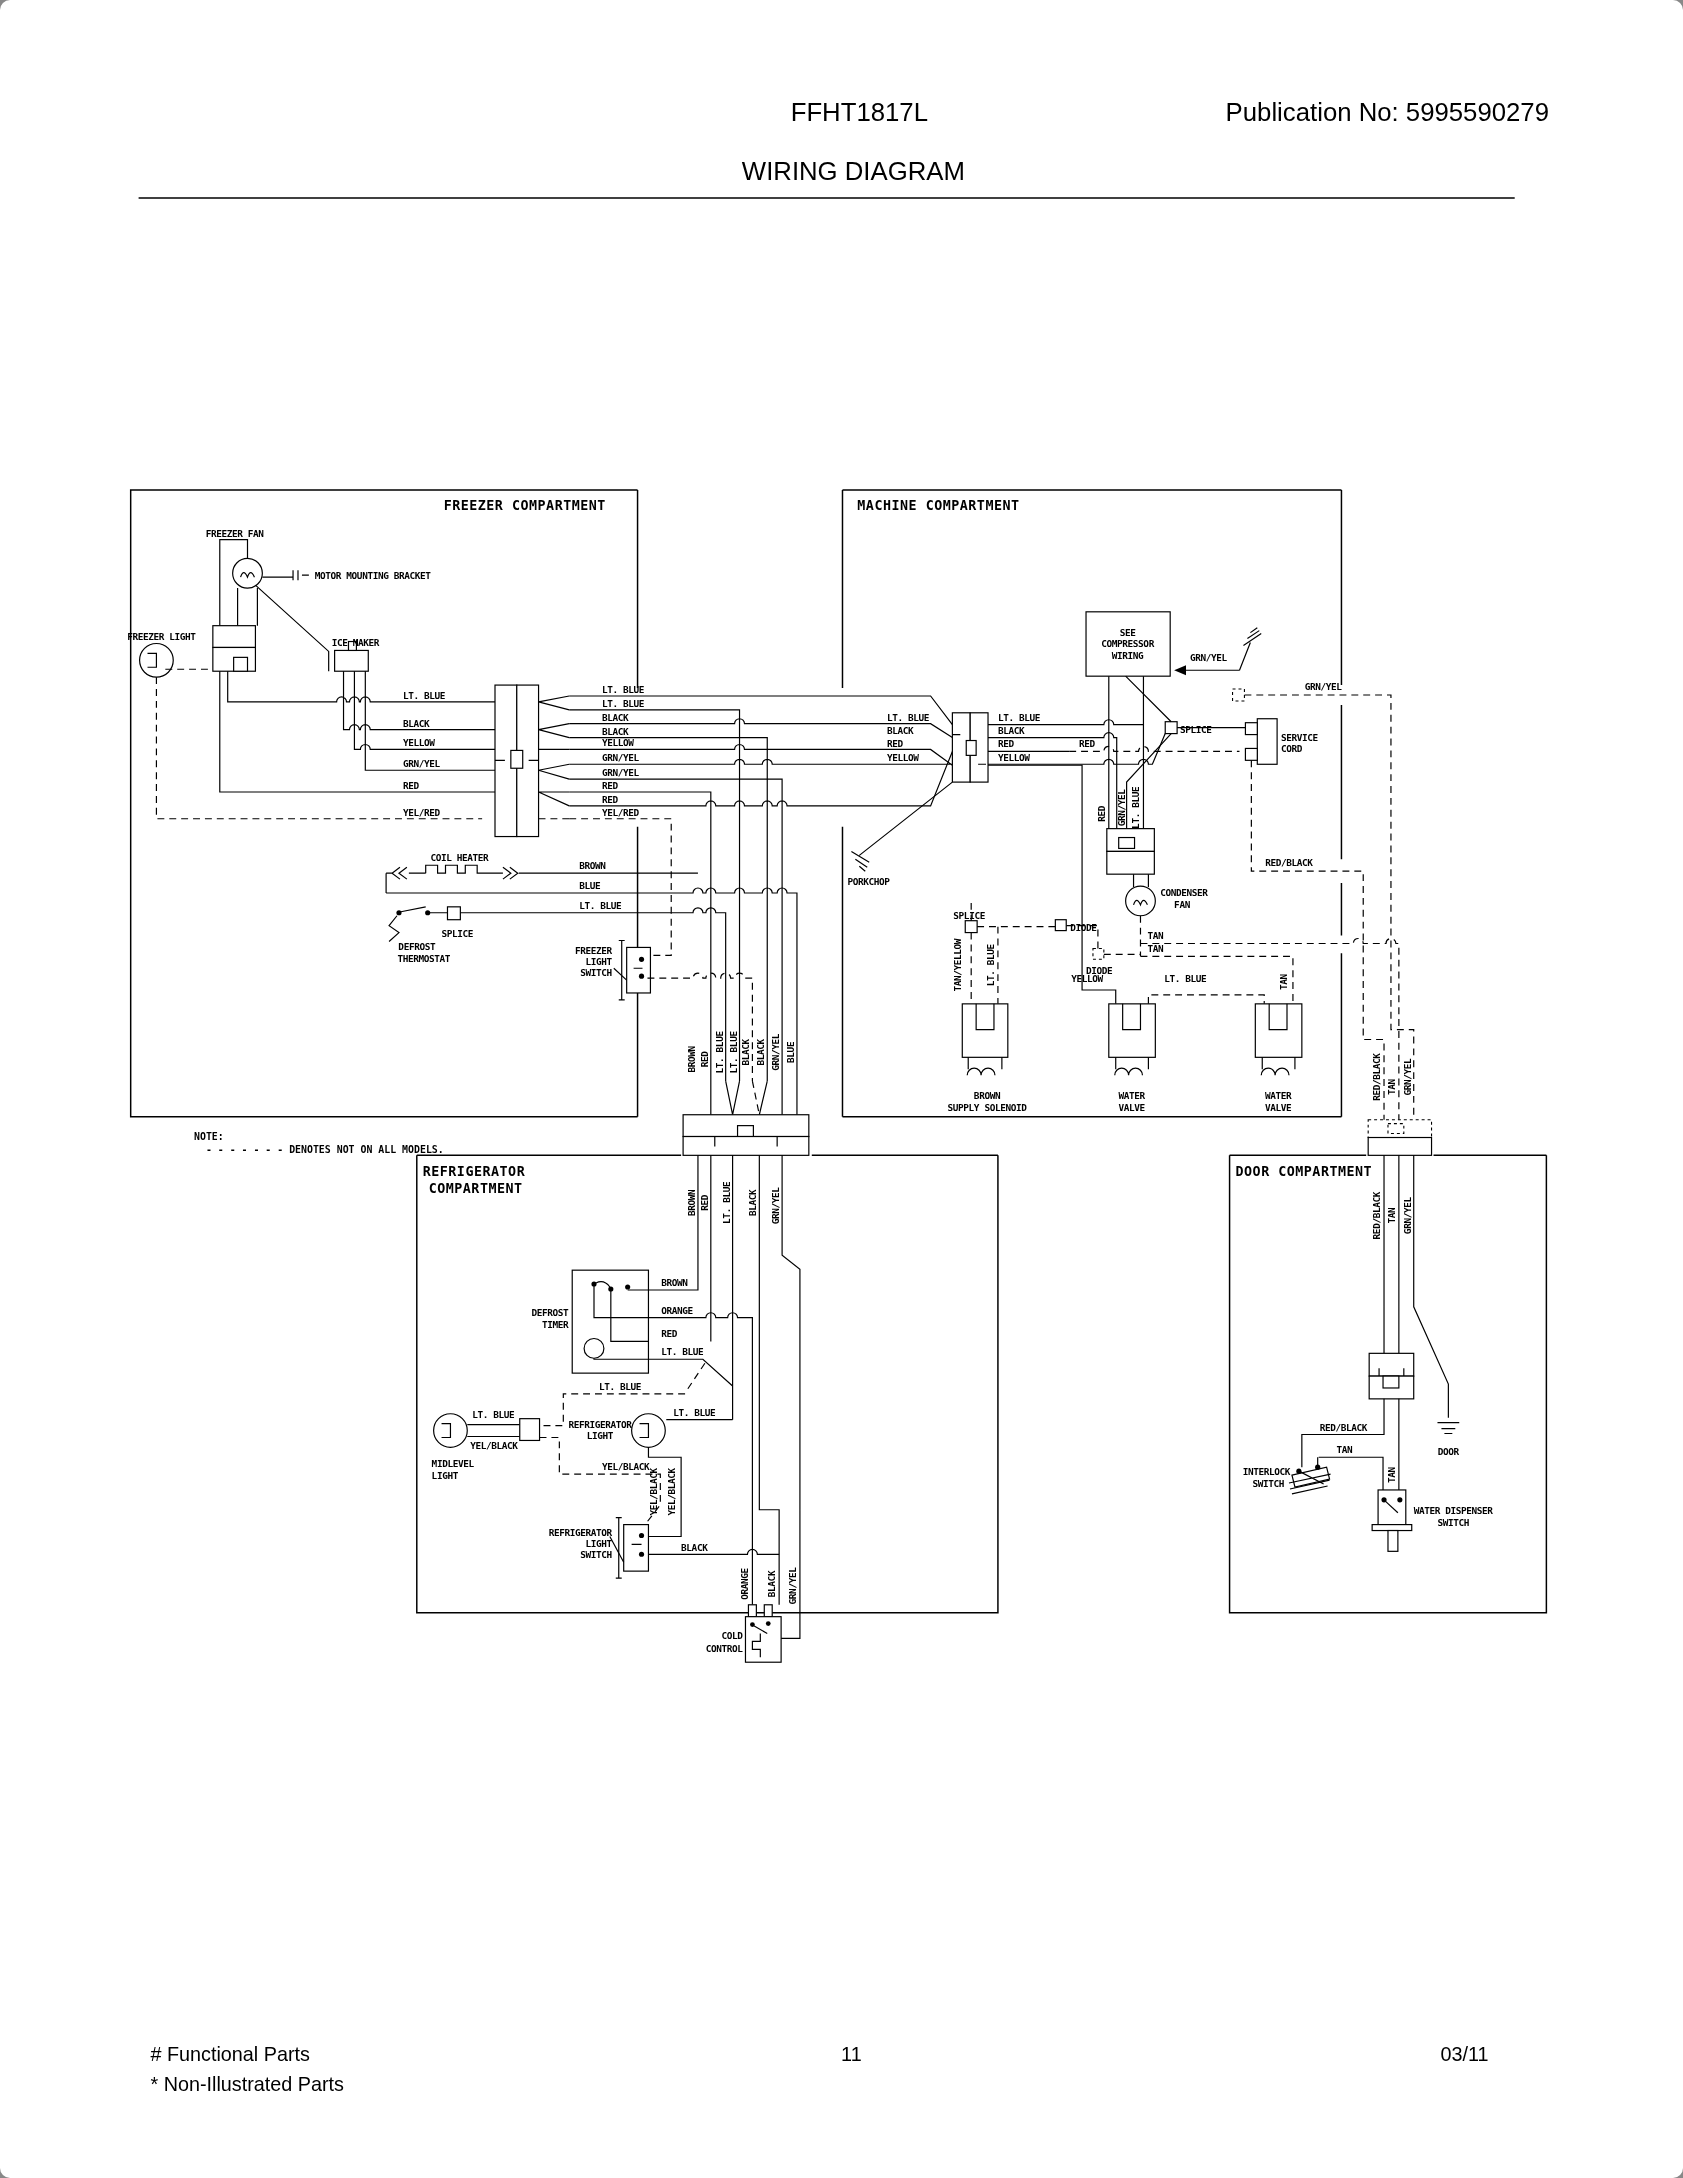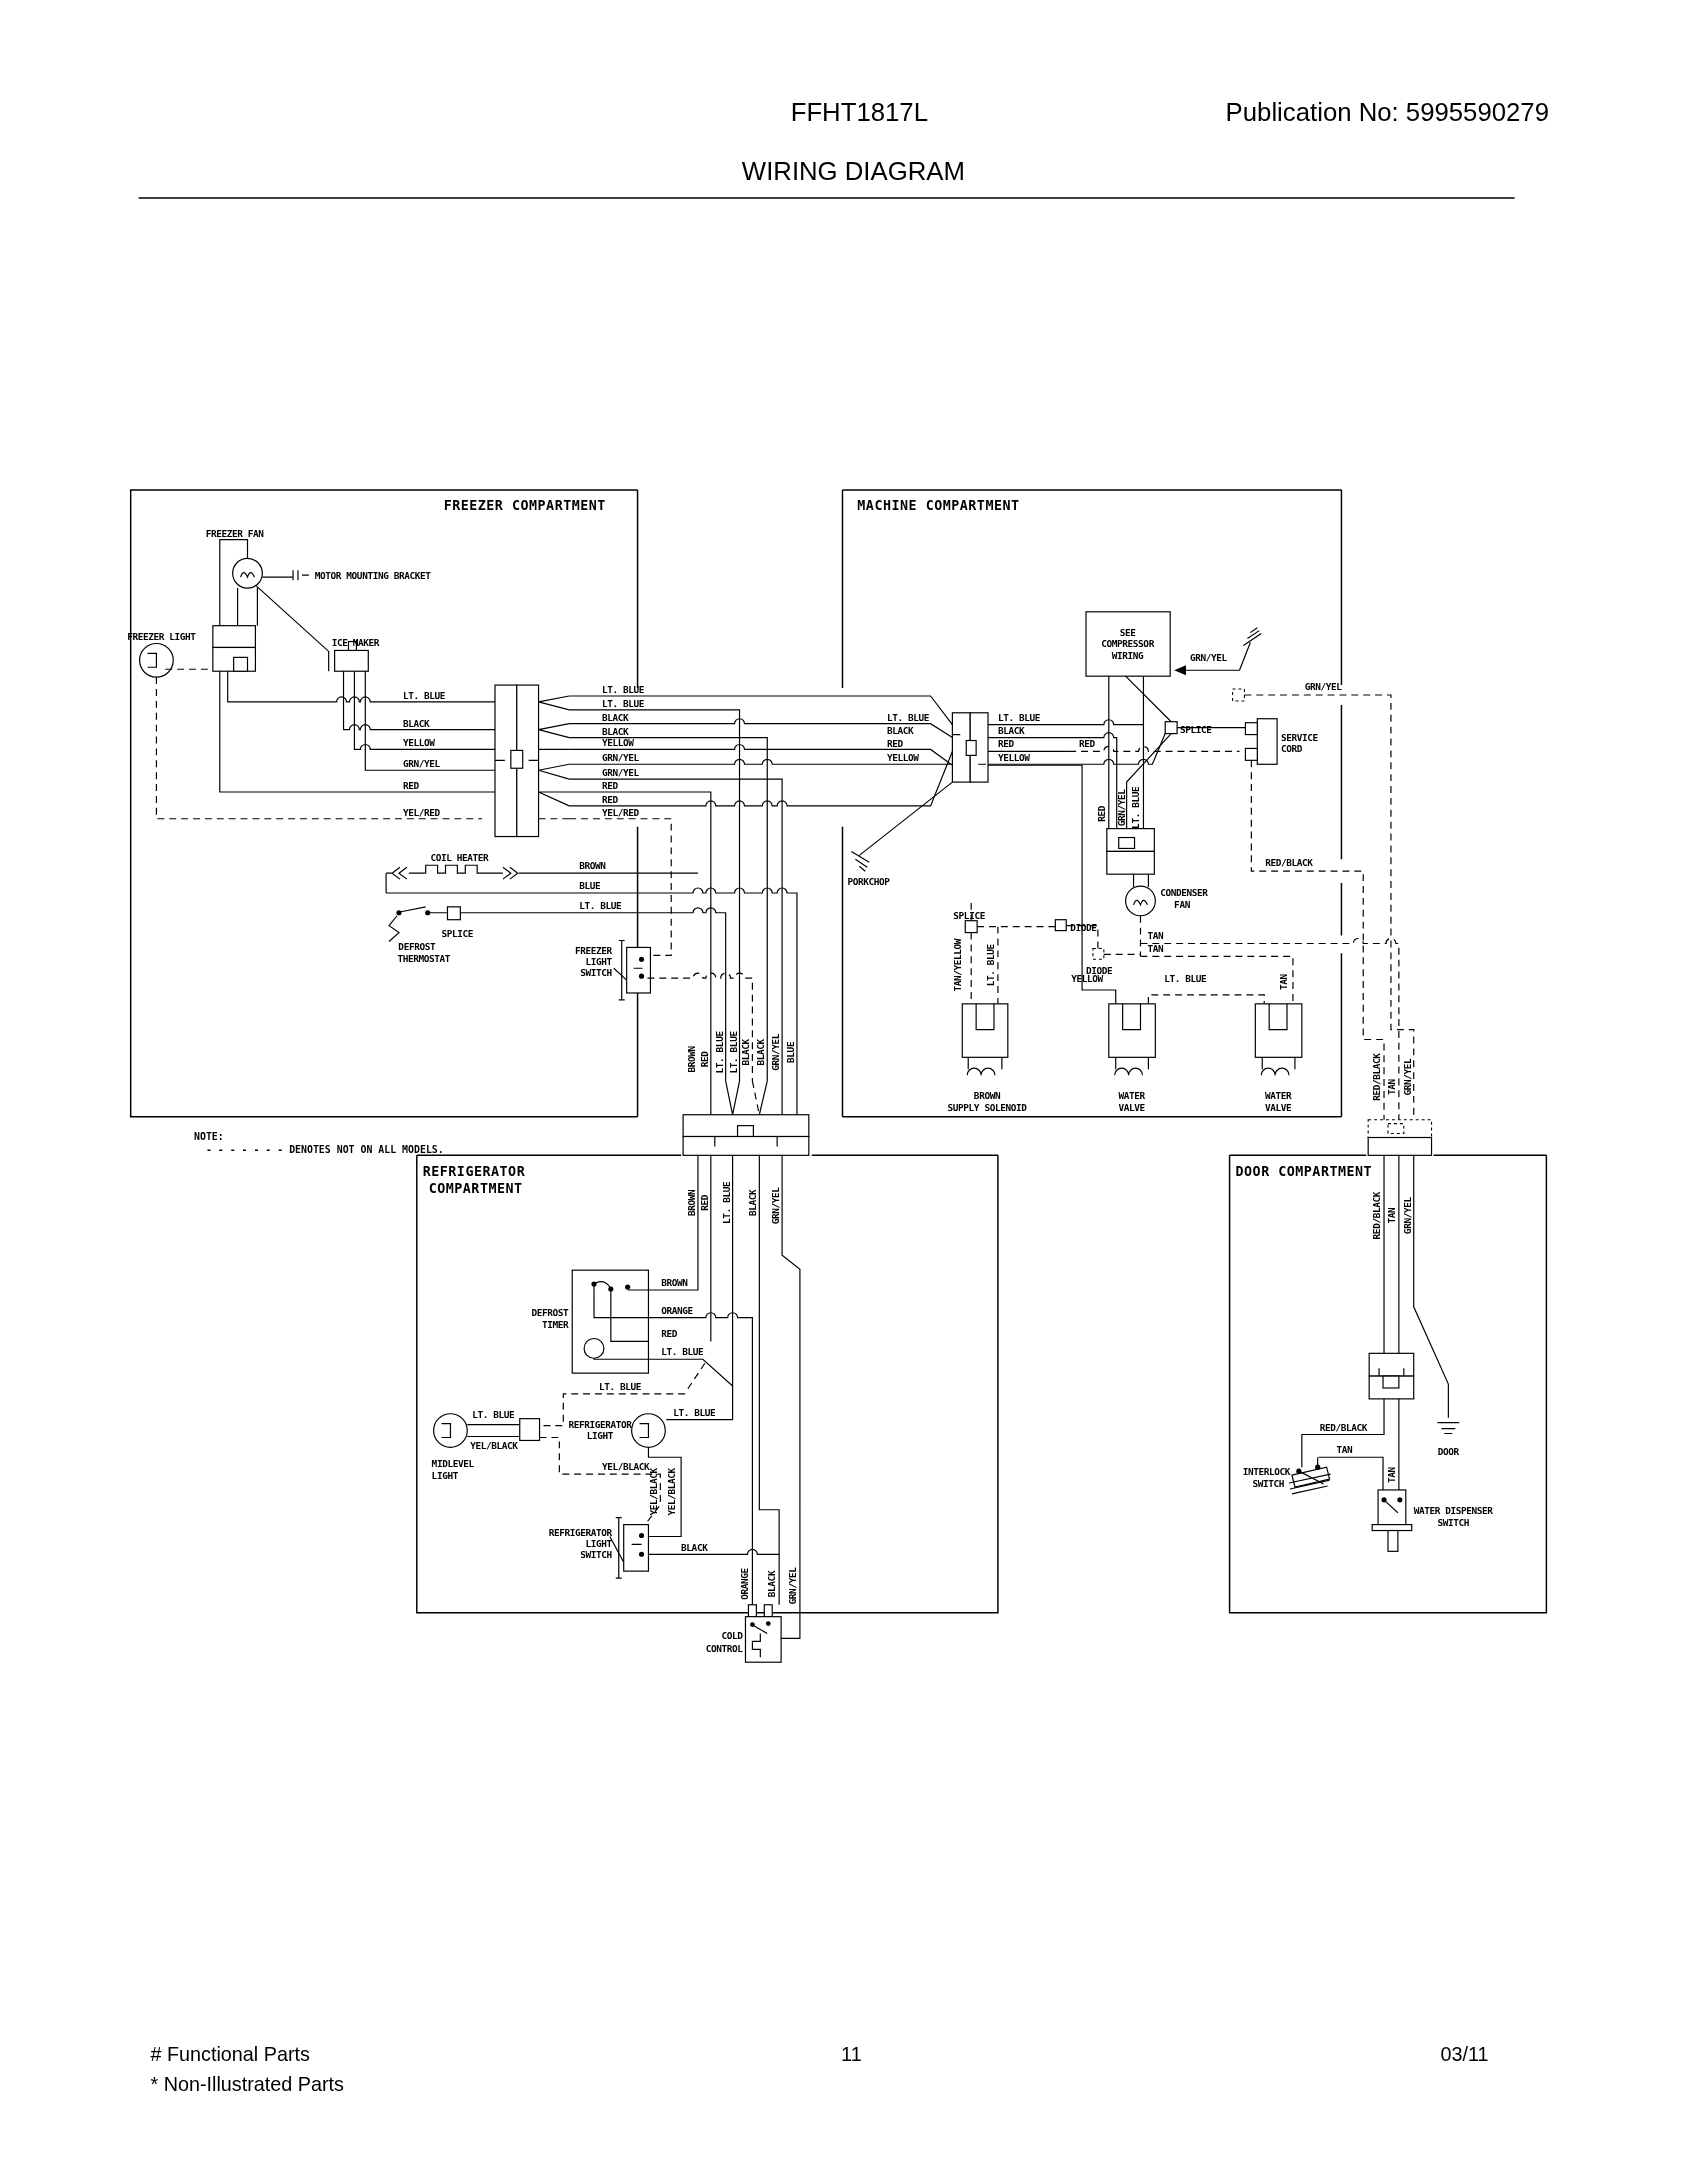--- a/index.html
+++ b/index.html
@@ -1,16 +1,16 @@
 <!DOCTYPE html>
 <html><head>
 <meta charset="utf-8">
 <style>
   html,body{margin:0;padding:0;background:#888;}
-  .page{position:relative;width:1683px;height:2178px;background:#ffffff;margin:0 auto;overflow:hidden;}
+  .page{position:relative;width:1683px;height:2178px;background:#ffffff;margin:0 auto;overflow:hidden;border-radius:10px;}
   svg{position:absolute;left:0;top:0;}
   .w   {stroke:#000;stroke-width:1.2;fill:none;}
   .wd  {stroke:#000;stroke-width:1.2;fill:none;stroke-dasharray:7 5;}
   .wd3 {stroke:#000;stroke-width:1.1;fill:none;stroke-dasharray:3 3;}
   .bx  {stroke:#000;stroke-width:1.5;fill:none;}
   .cp  {stroke:#000;stroke-width:1.2;fill:#fff;}
   .dot {fill:#000;stroke:none;}
   .lbl {font-family:"DejaVu Sans Mono",monospace;font-size:9.5px;font-weight:700;fill:#000;letter-spacing:-0.4px;}
   .ttl {font-family:"DejaVu Sans Mono",monospace;font-size:13.5px;font-weight:700;fill:#000;letter-spacing:0.5px;}
   .hdr {font-family:"Liberation Sans","DejaVu Sans",sans-serif;font-size:26px;fill:#000;}

